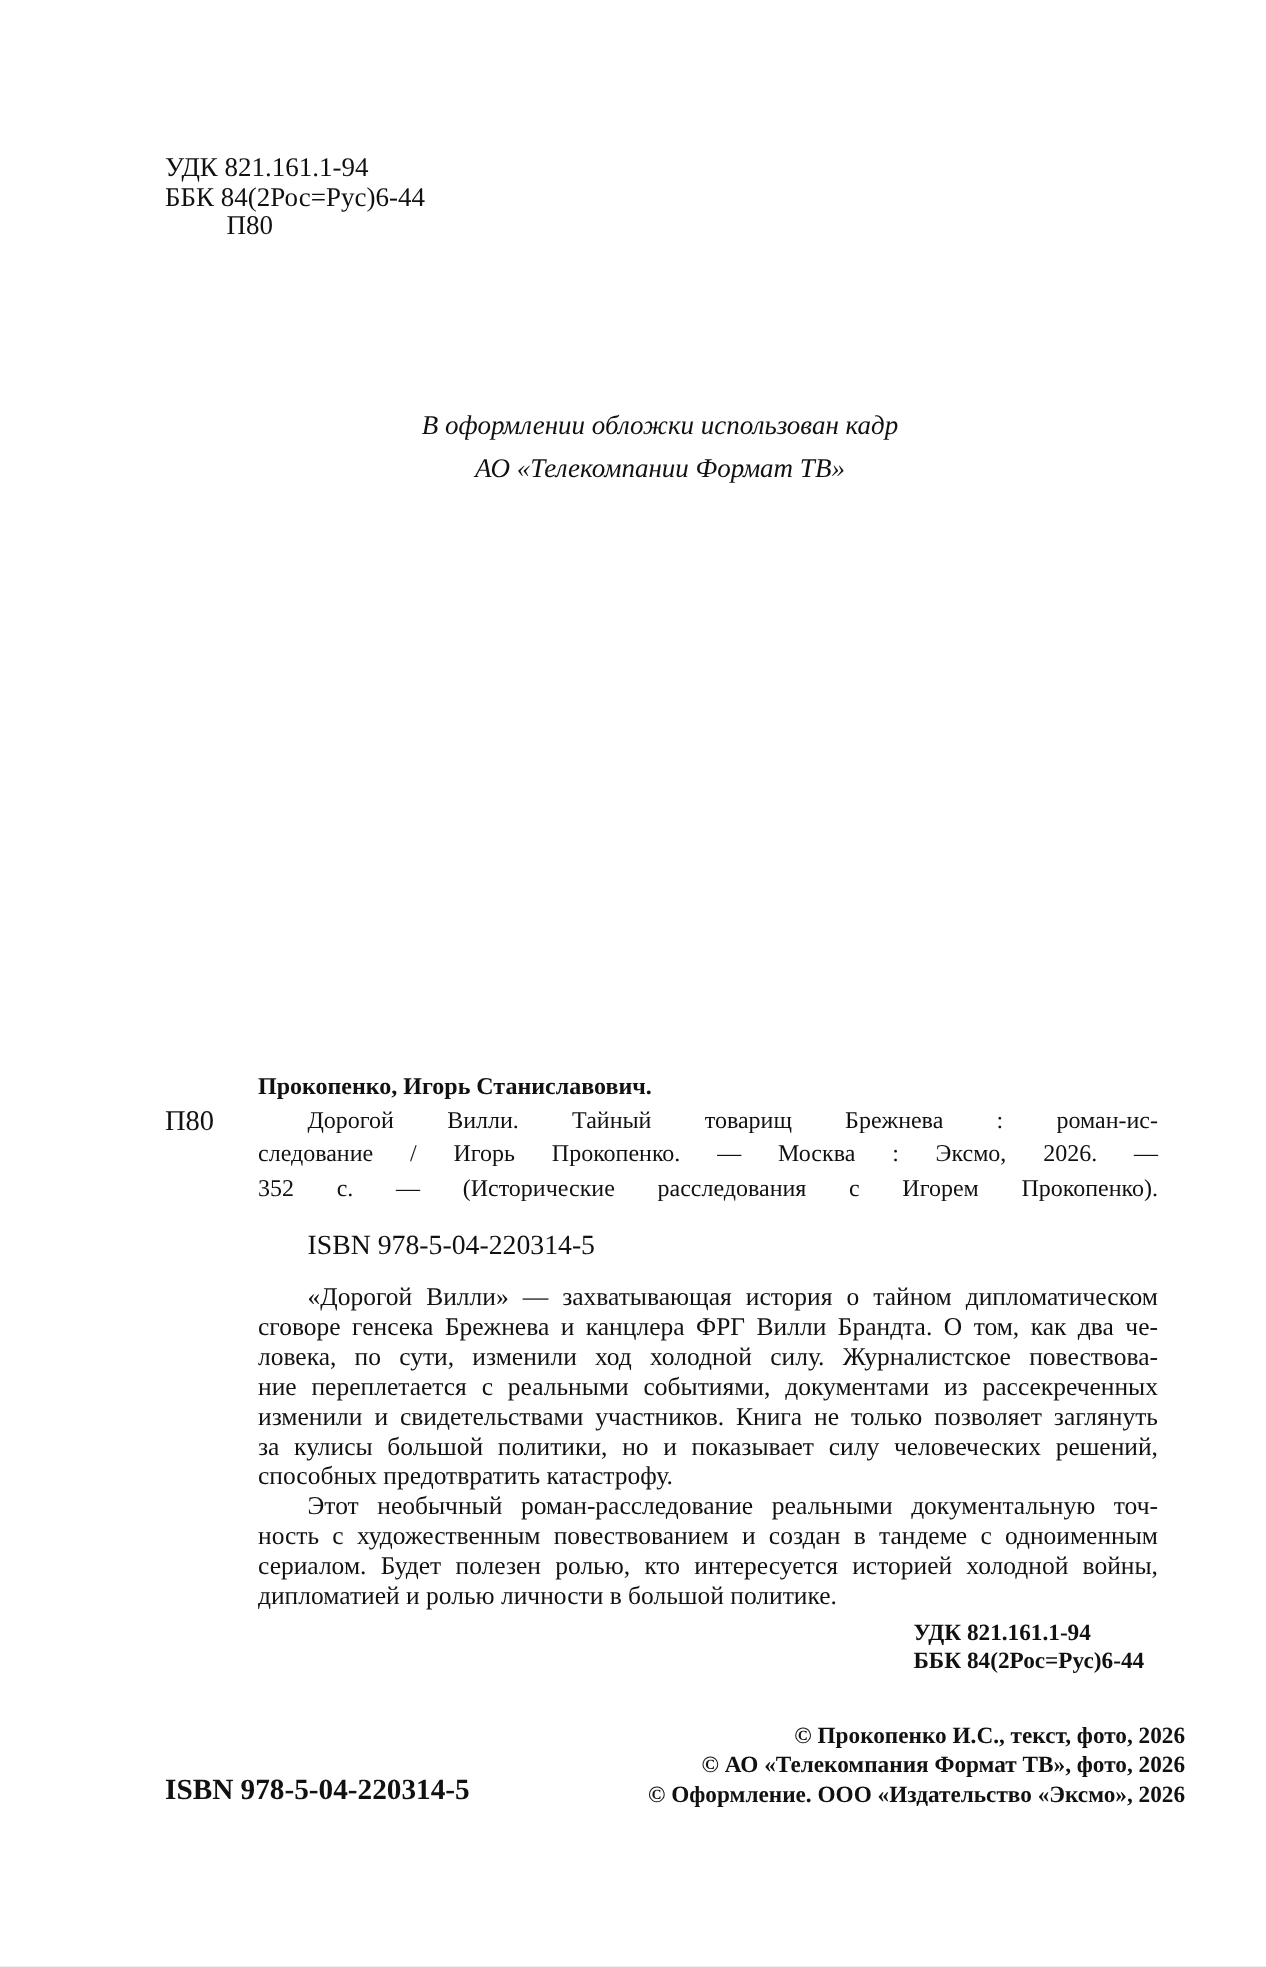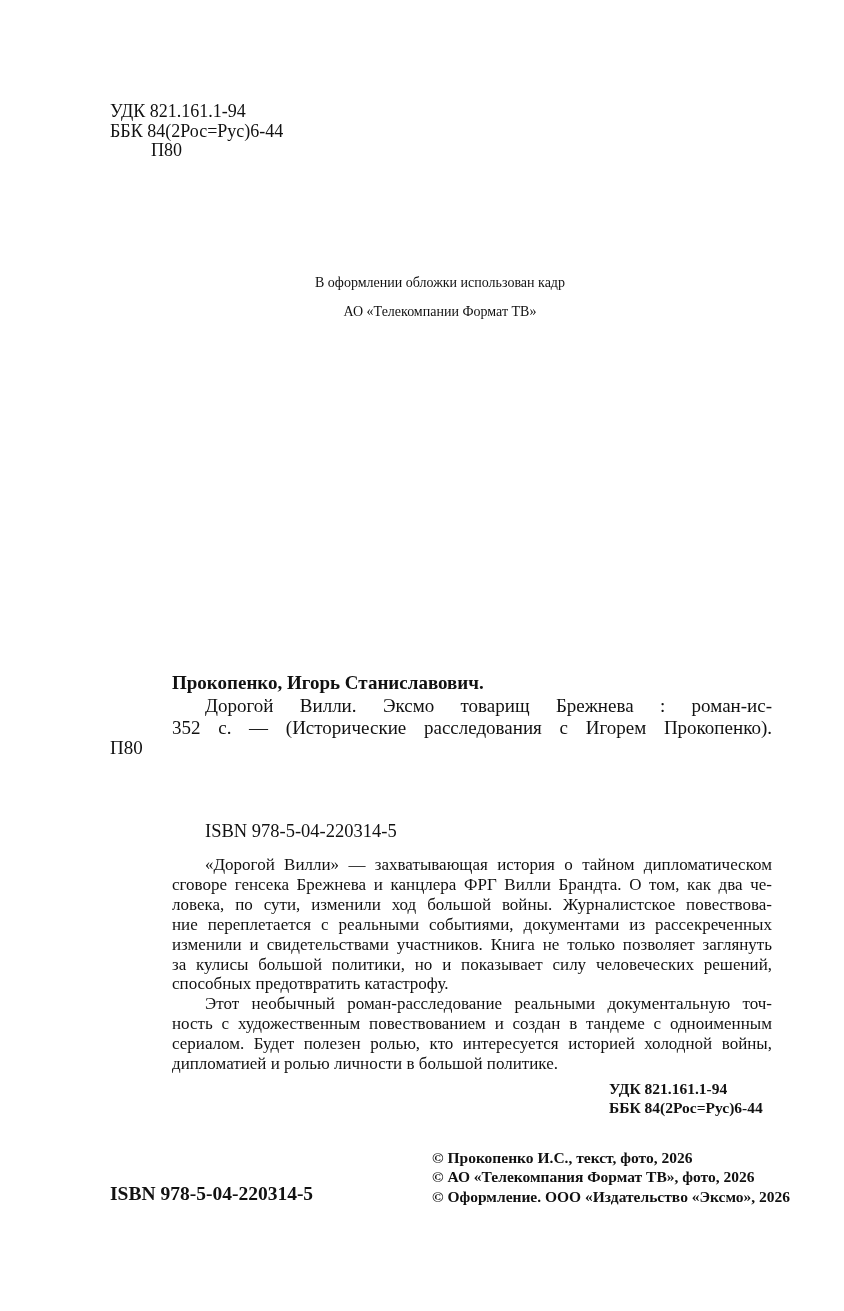--- a/index.html
+++ b/index.html
@@ -14,46 +14,46 @@
     margin: 0 auto;
   }
   .block { position: absolute; }
 
   
   #top-codes { left: 110px; top: 102px; font-size: 18px; line-height: 19.5px; }
   #top-codes .code-indent { padding-left: 41px; }
 
   
   #cover-credit { left: 110px; top: 269px; width: 660px;
-                  font-size: 14px; line-height: 28.5px; }
+                  font-size: 18px; line-height: 28.5px; font-style: italic; }
   #cover-credit .tline { text-align: center; }
 
   
   #catalog-margin-code { left: 110px; top: 737px; font-size: 19px; line-height: 22.6px; }
-  #catalog { left: 172px; top: 672px; width: 600px;
-             font-size: 19px; line-height: 22.6px; }
+  #catalog { left: 172px; top: 714px; width: 600px;
+             font-size: 16px; line-height: 22.6px; }
   #catalog .author { font-weight: bold; }
   #catalog .desc .tline { text-align: justify; text-align-last: justify; }
   #catalog .desc .tline:first-child { text-indent: 33px; }
   #isbn-mid { left: 205px; top: 820px; font-size: 18.5px; line-height: 22px; }
 
   
   #annotation { left: 172px; top: 855px; width: 600px;
                 font-size: 17px; line-height: 19.9px; }
   #annotation .para .tline { text-align: justify; text-align-last: justify; }
   #annotation .para .tline:first-child { text-indent: 33px; }
   #annotation .para .tline:last-child { text-align-last: left; }
 
   
   #bottom-codes { left: 609px; top: 1079px; font-size: 15.5px;
                   line-height: 19px; font-weight: bold; }
 
   
   #copyright { left: 432px; top: 1148px; font-size: 15.5px;
-               line-height: 19.4px; font-weight: bold; }
+               line-height: 19.4px; font-weight: bold; text-align: right; }
 
   
   #isbn-bottom { left: 110px; top: 1182px; font-size: 19.5px;
                  line-height: 24px; font-weight: bold; }
 </style>
 </head>
 <body>
 
 <div class="page">
 
@@ -66,32 +66,33 @@
   <div class="block" id="cover-credit">
       <div class="tline">В оформлении обложки использован кадр</div>
       <div class="tline">АО «Телекомпании Формат ТВ»</div>
     </div>
 
   <div class="block" id="catalog-margin-code">П80</div>
 
   <div class="block" id="catalog">
     <div class="author">Прокопенко, Игорь Станиславович.</div>
     <div class="desc">
-        <div class="tline">Дорогой Вилли. Эксмо товарищ Брежнева : роман-ис-</div>
+        <div class="tline">Дорогой Вилли. Тайный товарищ Брежнева : роман-ис-</div>
+        <div class="tline">следование / Игорь Прокопенко. — Москва : Эксмо, 2026. —</div>
         <div class="tline">352 с. — (Исторические расследования с Игорем Прокопенко).</div>
       </div>
   </div>
 
   <div class="block" id="isbn-mid">ISBN 978-5-04-220314-5</div>
 
   <div class="block" id="annotation">
     <div class="para">
         <div class="tline">«Дорогой Вилли» — захватывающая история о тайном дипломатическом</div>
         <div class="tline">сговоре генсека Брежнева и канцлера ФРГ Вилли Брандта. О том, как два че-</div>
-        <div class="tline">ловека, по сути, изменили ход большой войны. Журналистское повествова-</div>
+        <div class="tline">ловека, по сути, изменили ход холодной силу. Журналистское повествова-</div>
         <div class="tline">ние переплетается с реальными событиями, документами из рассекреченных</div>
         <div class="tline">изменили и свидетельствами участников. Книга не только позволяет заглянуть</div>
         <div class="tline">за кулисы большой политики, но и показывает силу человеческих решений,</div>
         <div class="tline">способных предотвратить катастрофу.</div>
       </div>
     <div class="para">
         <div class="tline">Этот необычный роман-расследование реальными документальную точ-</div>
         <div class="tline">ность с художественным повествованием и создан в тандеме с одноименным</div>
         <div class="tline">сериалом. Будет полезен ролью, кто интересуется историей холодной войны,</div>
         <div class="tline">дипломатией и ролью личности в большой политике.</div>

